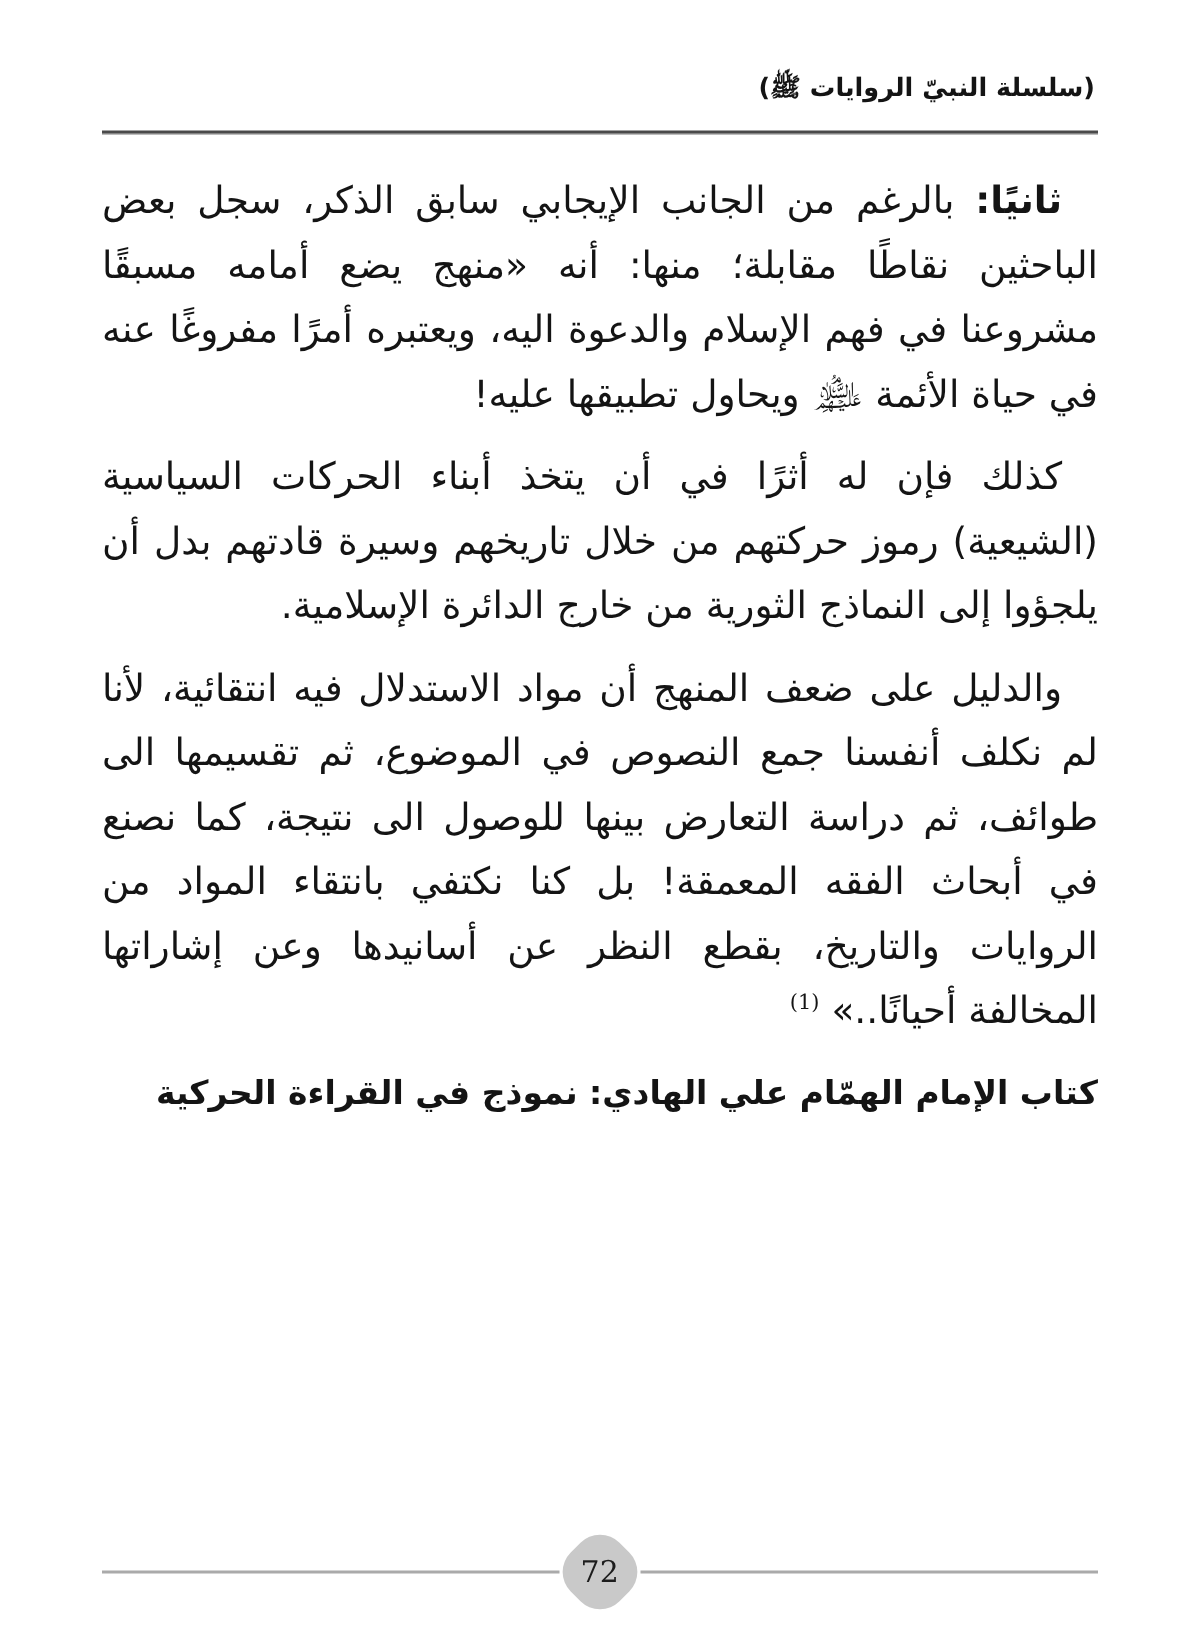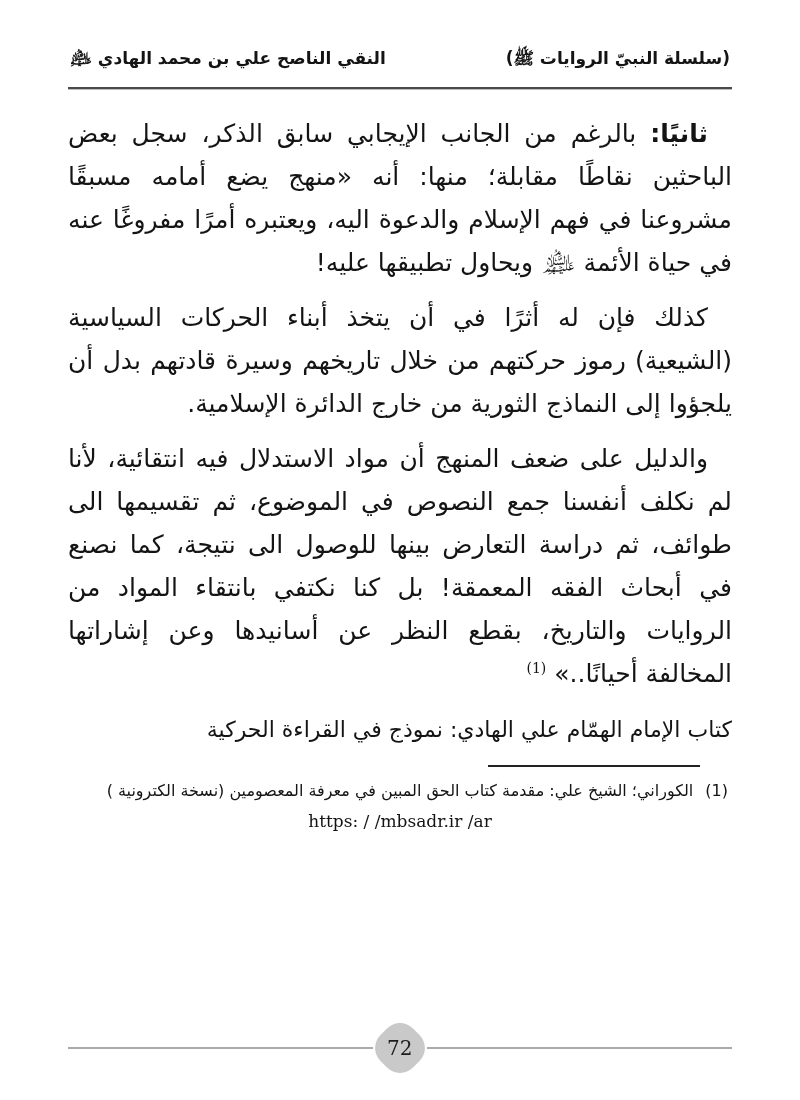--- a/index.html
+++ b/index.html
@@ -42,21 +42,21 @@
   }
   .lead{font-weight:bold;}
   .fn-ref{
     font-size:14px;
     vertical-align:super;
     line-height:0;
     font-family:"DejaVu Serif",serif;
   }
   .section-heading{
     font-size:22px;
-    font-weight:normal;
+    font-weight:bold;
     text-align:right;
     text-indent:0;
     line-height:34px;
     margin:18px 0 18px 0;
   }
   
   .footnotes{
     margin-top:14px;
     font-size:16px;
     line-height:28px;
@@ -113,42 +113,36 @@
   }
 </style>
 </head>
 <body>
 
 <div class="page">
   <div class="content">
 
     <header class="page-header">
       <div>(سلسلة النبيّ الروايات ﷺ)</div>
-      <div>النقي الناصح علي بن محمد الهادي ﵇</div>
     </header>
     <div class="header-rule"></div>
 
     <main class="page-body">
 
       <p class="para"><strong class="lead">ثانيًا:</strong> <span>بالرغم من الجانب الإيجابي سابق الذكر، سجل بعض الباحثين نقاطًا مقابلة؛ منها: أنه «منهج يضع أمامه مسبقًا مشروعنا في فهم الإسلام والدعوة اليه، ويعتبره أمرًا مفروغًا عنه في حياة الأئمة ﵈ ويحاول تطبيقها عليه!</span></p>
 
       <p class="para"><span>كذلك فإن له أثرًا في أن يتخذ أبناء الحركات السياسية (الشيعية) رموز حركتهم من خلال تاريخهم وسيرة قادتهم بدل أن يلجؤوا إلى النماذج الثورية من خارج الدائرة الإسلامية.</span></p>
 
       <p class="para"><span>والدليل على ضعف المنهج أن مواد الاستدلال فيه انتقائية، لأنا لم نكلف أنفسنا جمع النصوص في الموضوع، ثم تقسيمها الى طوائف، ثم دراسة التعارض بينها للوصول الى نتيجة، كما نصنع في أبحاث الفقه المعمقة! بل كنا نكتفي بانتقاء المواد من الروايات والتاريخ، بقطع النظر عن أسانيدها وعن إشاراتها المخالفة أحيانًا..»</span> <sup class="fn-ref">(1)</sup></p>
 
       <h2 class="section-heading">كتاب الإمام الهمّام علي الهادي: نموذج في القراءة الحركية</h2>
 
 
     </main>
 
-    <section class="footnotes">
-      <div class="fn-rule"></div>
-      <p class="fn-line"><span class="fn-marker">(1)</span><span>الكوراني؛ الشيخ علي: مقدمة كتاب الحق المبين في معرفة المعصومين (نسخة الكترونية )</span></p>
-      <p class="fn-url">https: / /mbsadr.ir /ar</p>
-    </section>
 
   </div>
 
   <footer class="page-footer">
     <div class="footer-line"></div>
     <div class="page-badge">
       <span>72</span>
     </div>
     <div class="footer-line"></div>
   </footer>

